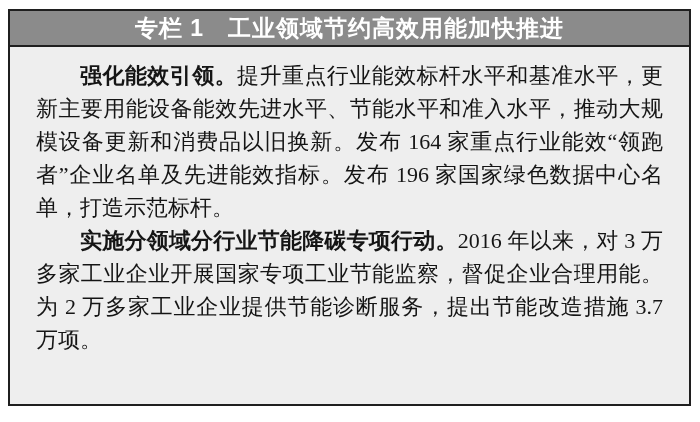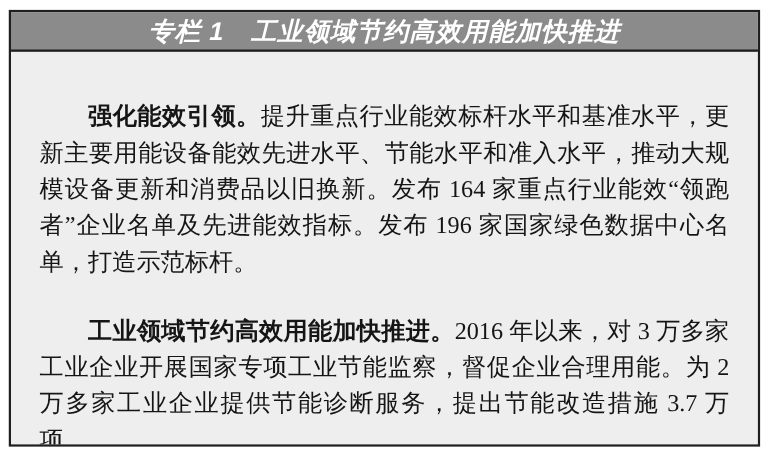--- a/index.html
+++ b/index.html
@@ -33,42 +33,40 @@
     border-bottom:2px solid var(--border-col);
     color:var(--titlebar-fg);
     font-family:"Liberation Sans", sans-serif;
     font-weight:bold;
     font-size:23px;
     line-height:34px;
     text-align:center;
     letter-spacing:1px;
     white-space:nowrap;
     overflow:hidden;
-    font-style:italic;
   }
   .box-body{
     flex:1 1 auto;
     padding:12px 26px 8px 26px;
     color:var(--body-fg);
     font-size:22px;
     line-height:33px;
     text-align:justify;
     overflow:hidden;
   }
   .box-body p{
     text-indent:2em;
-    margin-top:30px;
   }
   .box-body p b{
     font-family:"Liberation Sans", sans-serif;
     font-weight:bold;
   }
 </style>
 </head>
 <body>
 
 <div class="column-box">
   <div class="title-bar">专栏 1　工业领域节约高效用能加快推进</div>
   <div class="box-body">
     <p><b>强化能效引领。</b><span>提升重点行业能效标杆水平和基准水平，更新主要用能设备能效先进水平、节能水平和准入水平，推动大规模设备更新和消费品以旧换新。发布 164 家重点行业能效“领跑者”企业名单及先进能效指标。发布 196 家国家绿色数据中心名单，打造示范标杆。</span></p>
-    <p><b>工业领域节约高效用能加快推进。</b><span>2016 年以来，对 3 万多家工业企业开展国家专项工业节能监察，督促企业合理用能。为 2 万多家工业企业提供节能诊断服务，提出节能改造措施 3.7 万项。</span></p>
+    <p><b>实施分领域分行业节能降碳专项行动。</b><span>2016 年以来，对 3 万多家工业企业开展国家专项工业节能监察，督促企业合理用能。为 2 万多家工业企业提供节能诊断服务，提出节能改造措施 3.7 万项。</span></p>
   </div>
 </div>
 
 </body></html>

